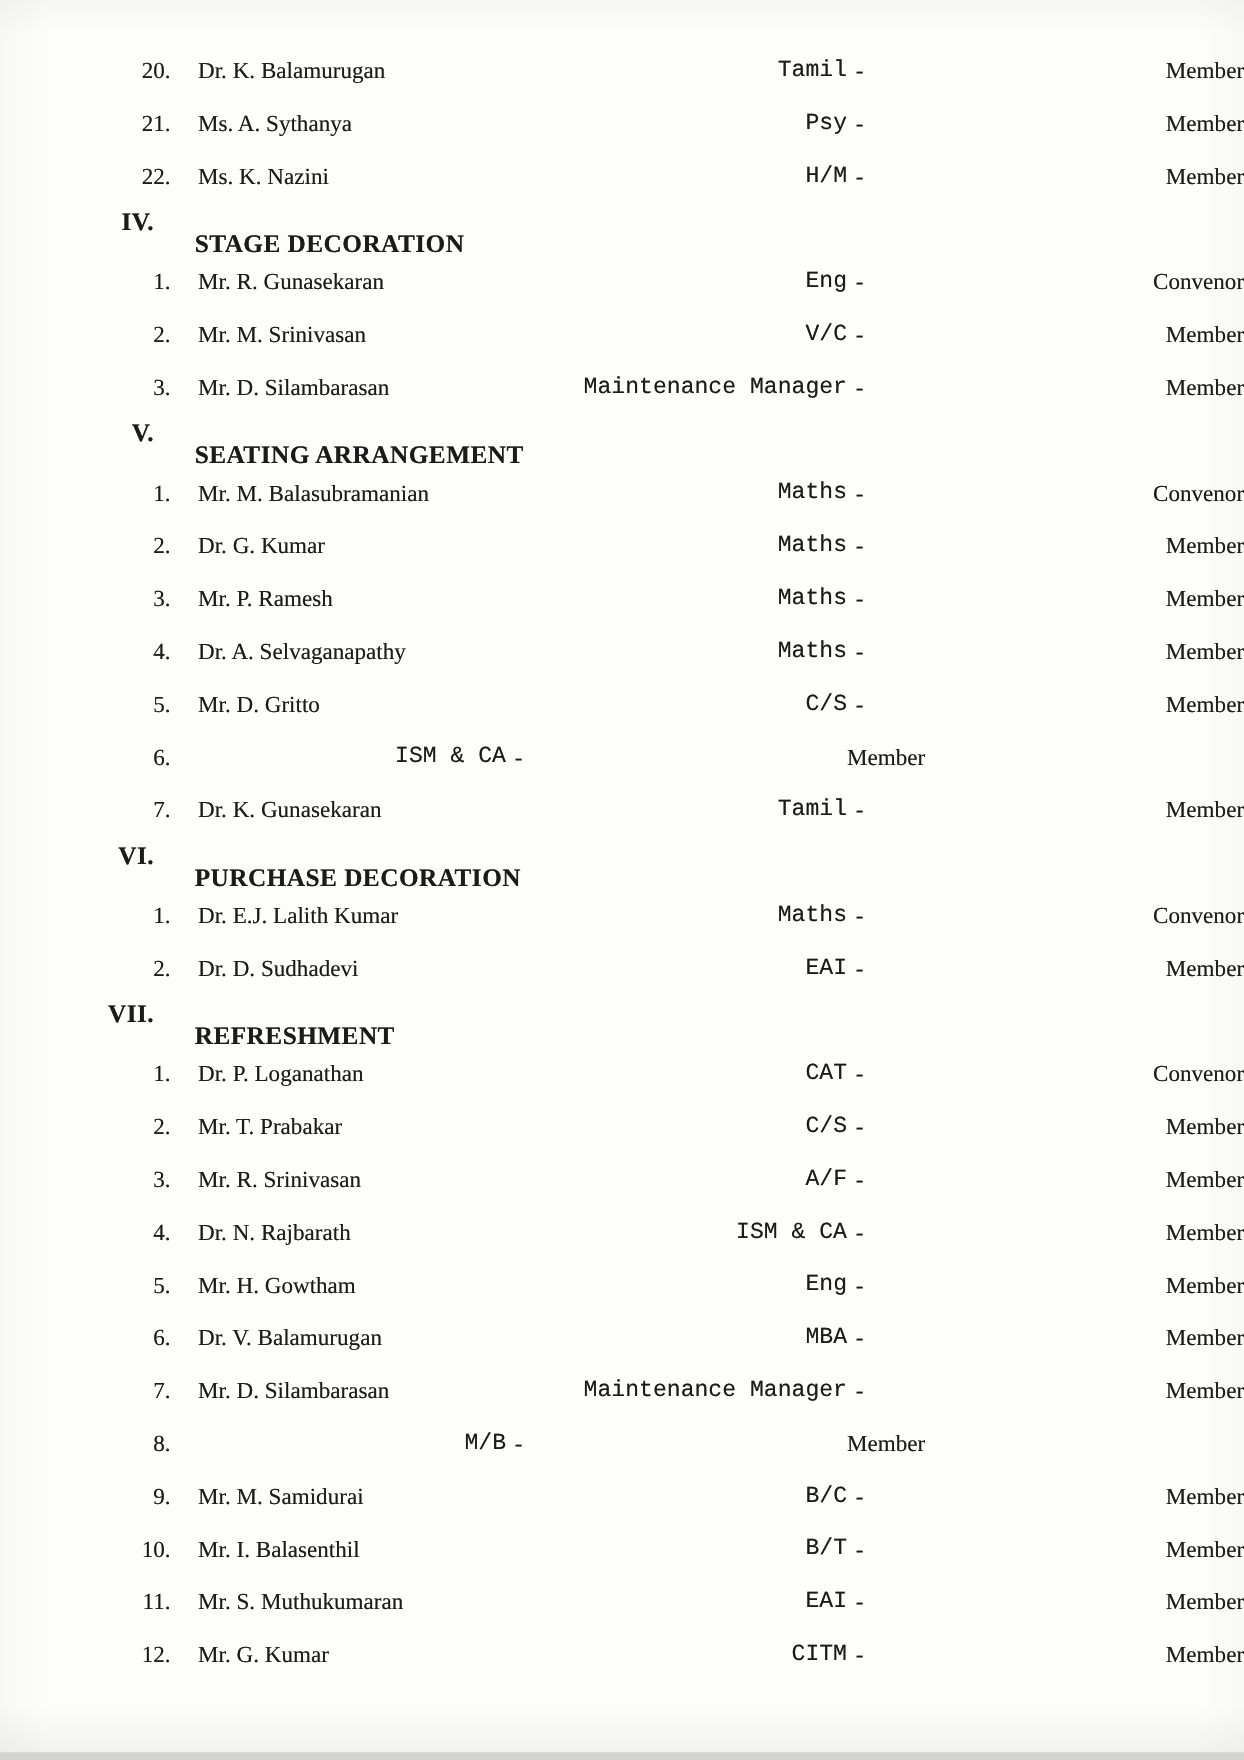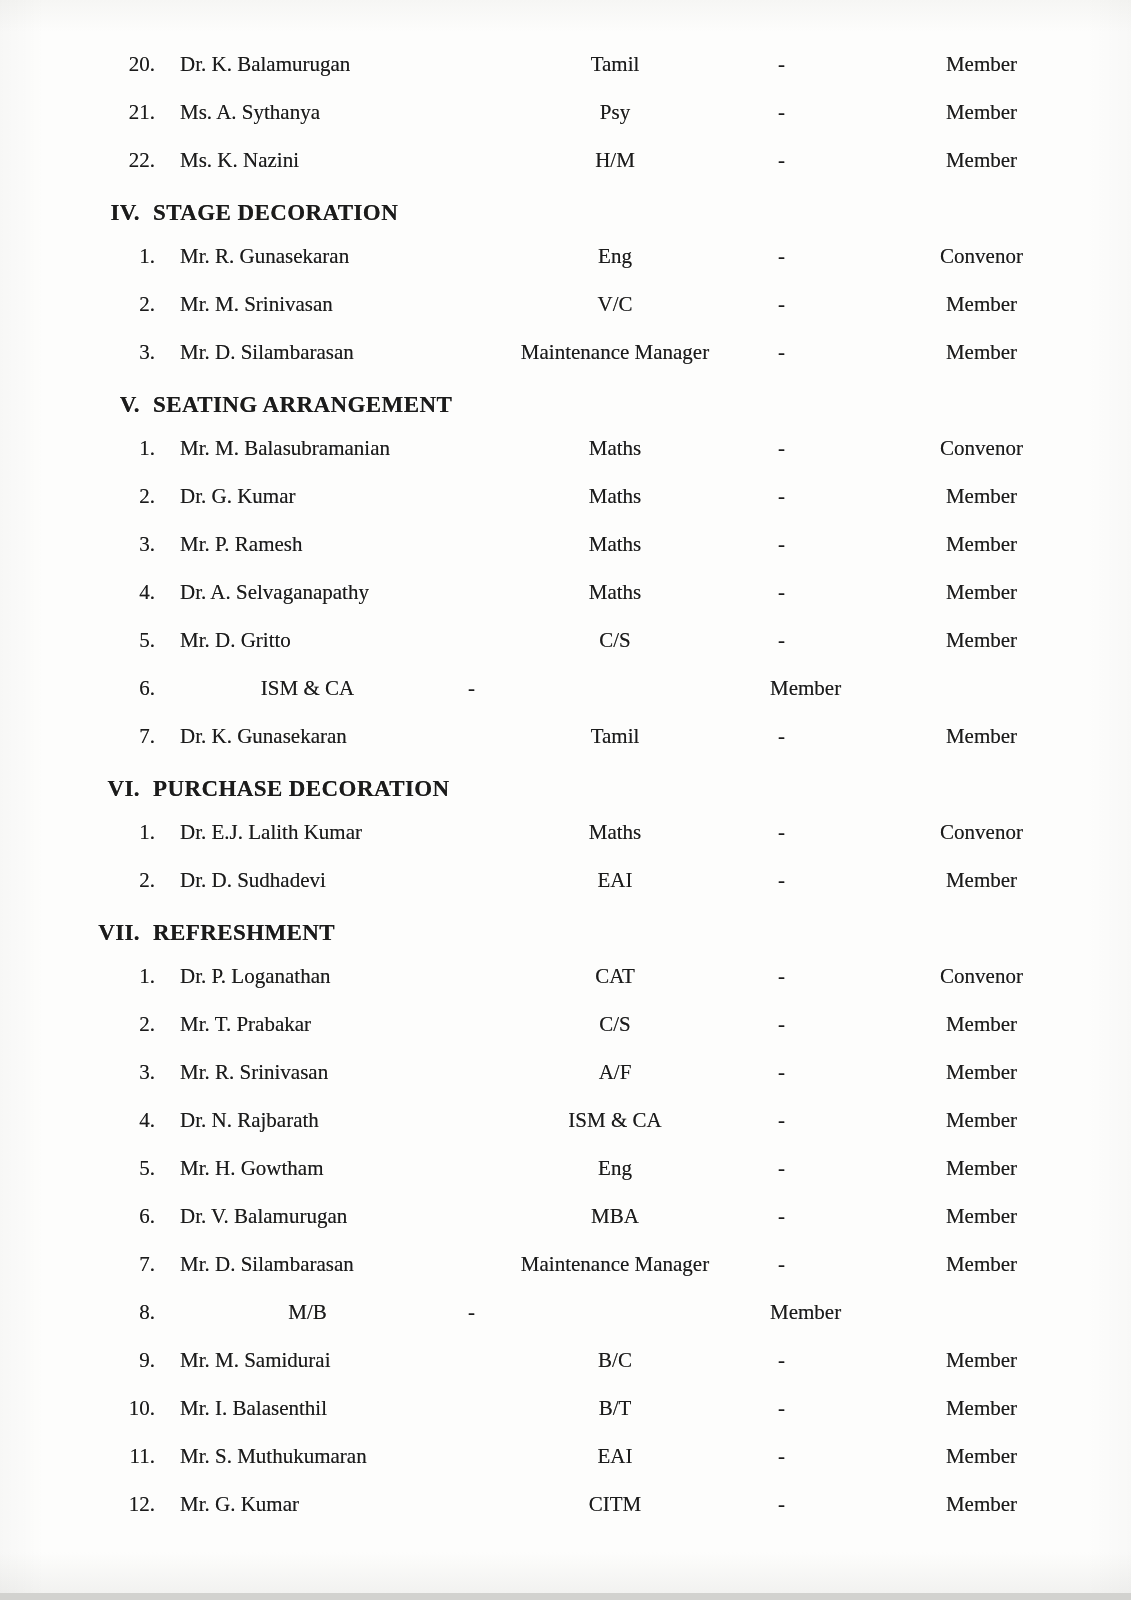--- a/index.html
+++ b/index.html
@@ -32,33 +32,34 @@
   .row {
     display: grid;
     grid-template-columns: 155px 305px 310px 62px auto;
     align-items: center;
     height: 48px;
     font-size: 21px;
     text-shadow: 0 0 0.5px rgba(20,20,20,0.55);
   }
   .cell.num   { text-align: right; }
   .cell.name  { padding-left: 25px; }
-  .cell.dept  { text-align: center; }
+  .cell.dept  { text-align: right; font-family: Liberation Mono, monospace; }
   .cell.sep   { text-align: left; padding-left: 8px; }
-  .cell.role  { text-align: center; }
+  .cell.role  { text-align: right; }
   .heading {
     display: flex;
-    align-items: flex-end;
+    align-items: center;
     height: 48px;
     margin-top: -6px;
     margin-bottom: 6px;
     font-weight: bold;
     font-size: 23px;
     letter-spacing: 0.4px;
     text-shadow: 0 0 0.6px rgba(10,10,10,0.65);
+    gap: 24px;
   }
   .hnum {
     display: inline-block;
     width: 140px;
     text-align: right;
   }
   .htitle {
     margin-left: 13px;
     margin-top: 40px;
   }

